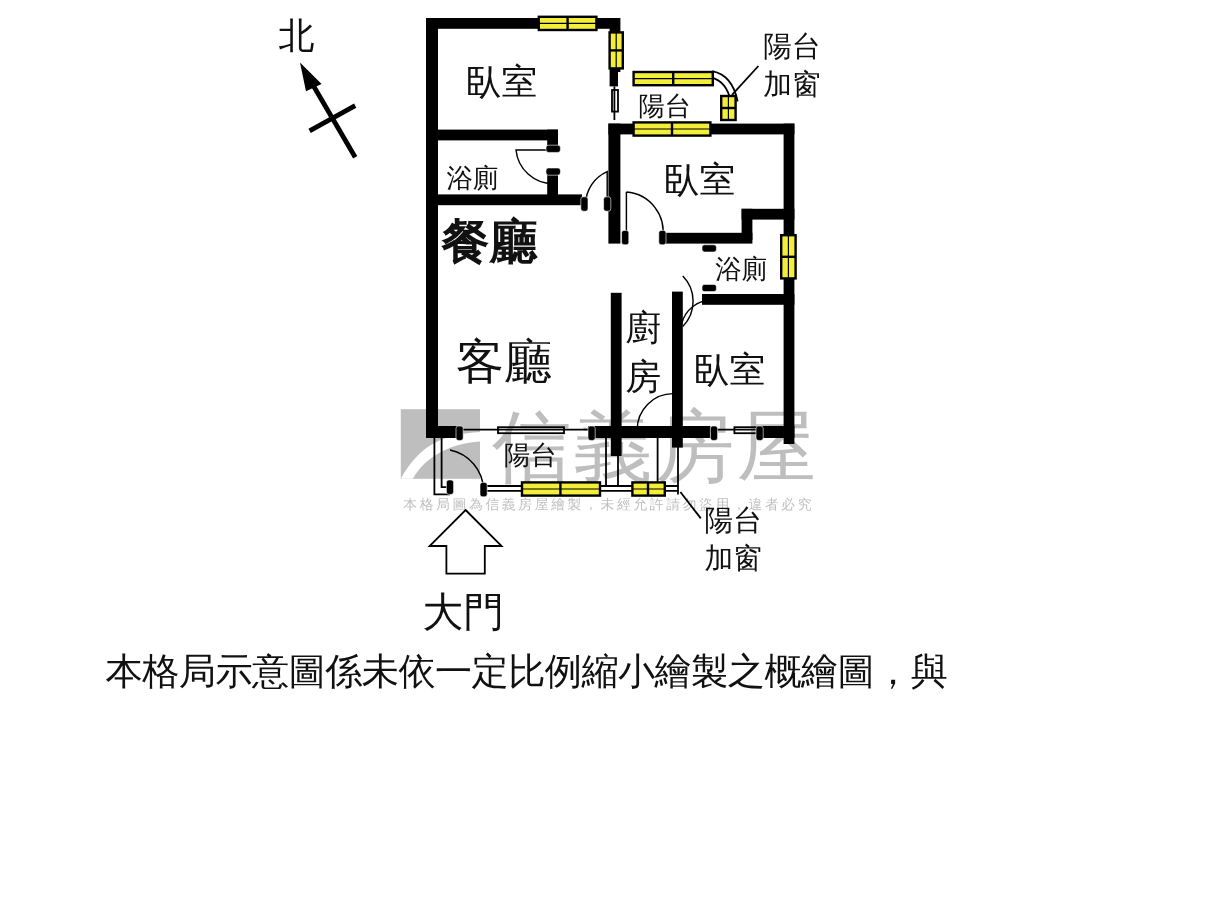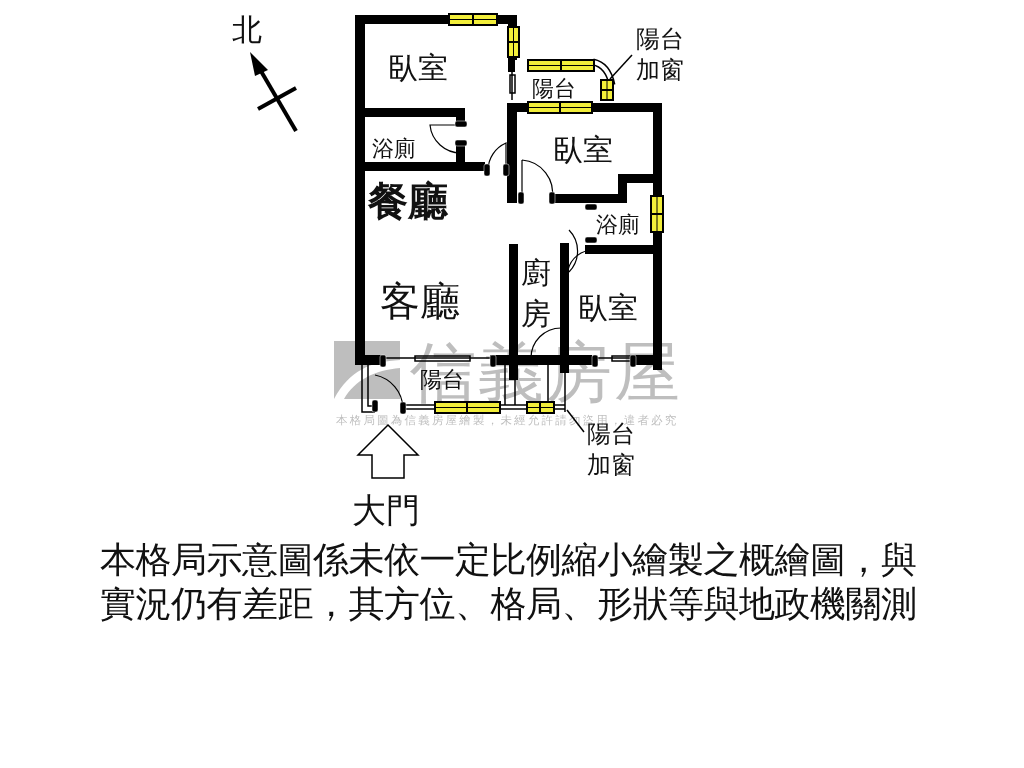--- a/index.html
+++ b/index.html
@@ -1,20 +1,20 @@
 <!DOCTYPE html>
 <html><head>
 <meta charset="utf-8">
 <style>
   html, body { margin:0; padding:0; background:#ffffff; }
   body { width:1024px; height:768px; position:relative; overflow:hidden; font-family:"DejaVu Serif","Liberation Serif",serif; }
   #plan { position:absolute; left:0; top:0; width:1024px; height:540px; }
   .lbl { font-family:"DejaVu Serif","Liberation Serif",serif; fill:#111; }
   .wm { font-family:"DejaVu Sans","Liberation Sans",sans-serif; }
-  #disclaimer { position:absolute; left:100px; top:538px; width:840px; font-family:"DejaVu Serif","Liberation Serif",serif; font-size:36px; line-height:44px; color:#111; letter-spacing:-0.5px; }
+  #disclaimer { position:absolute; left:88px; top:538px; width:840px; font-family:"DejaVu Serif","Liberation Serif",serif; font-size:31px; line-height:44px; color:#111; letter-spacing:-0.5px; }
   #disclaimer div { white-space:nowrap; }
 </style>
 </head>
 <body>
 
 <svg id="plan" viewBox="0 0 1024 540" xmlns="http://www.w3.org/2000/svg">
 
   <g opacity="0.55">
     <g>
       <rect x="334" y="341" width="66" height="58" fill="#8a8a8a"></rect>
@@ -184,14 +184,13 @@
     <text class="lbl" x="636" y="78" font-size="24">加窗</text>
     <text class="lbl" x="587" y="442" font-size="24">陽台</text>
     <text class="lbl" x="587" y="473" font-size="24">加窗</text>
   </g>
 
   <text class="lbl" x="352" y="522" font-size="34">大門</text>
 </svg>
 
 <div id="disclaimer">
   <div>本格局示意圖係未依一定比例縮小繪製之概繪圖，與</div>
-  <div>實況仍有差距，其方位、格局、形狀等與地政機關測</div>
 </div>
 
 </body></html>

